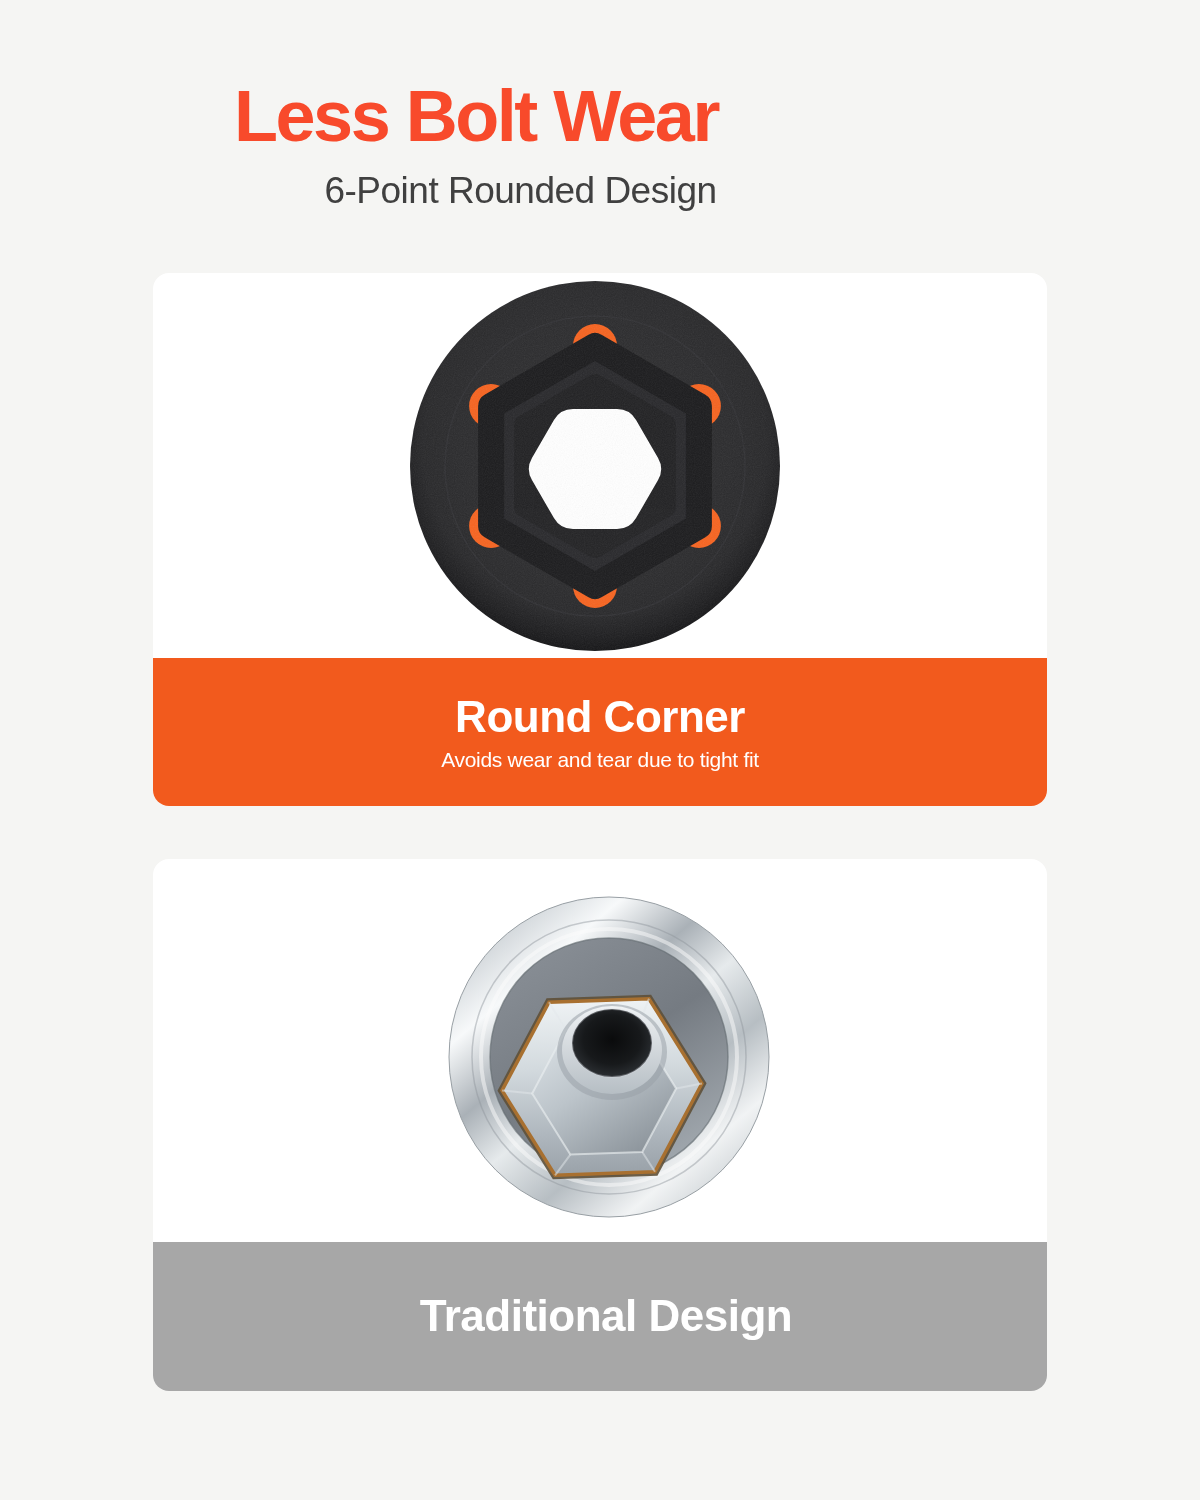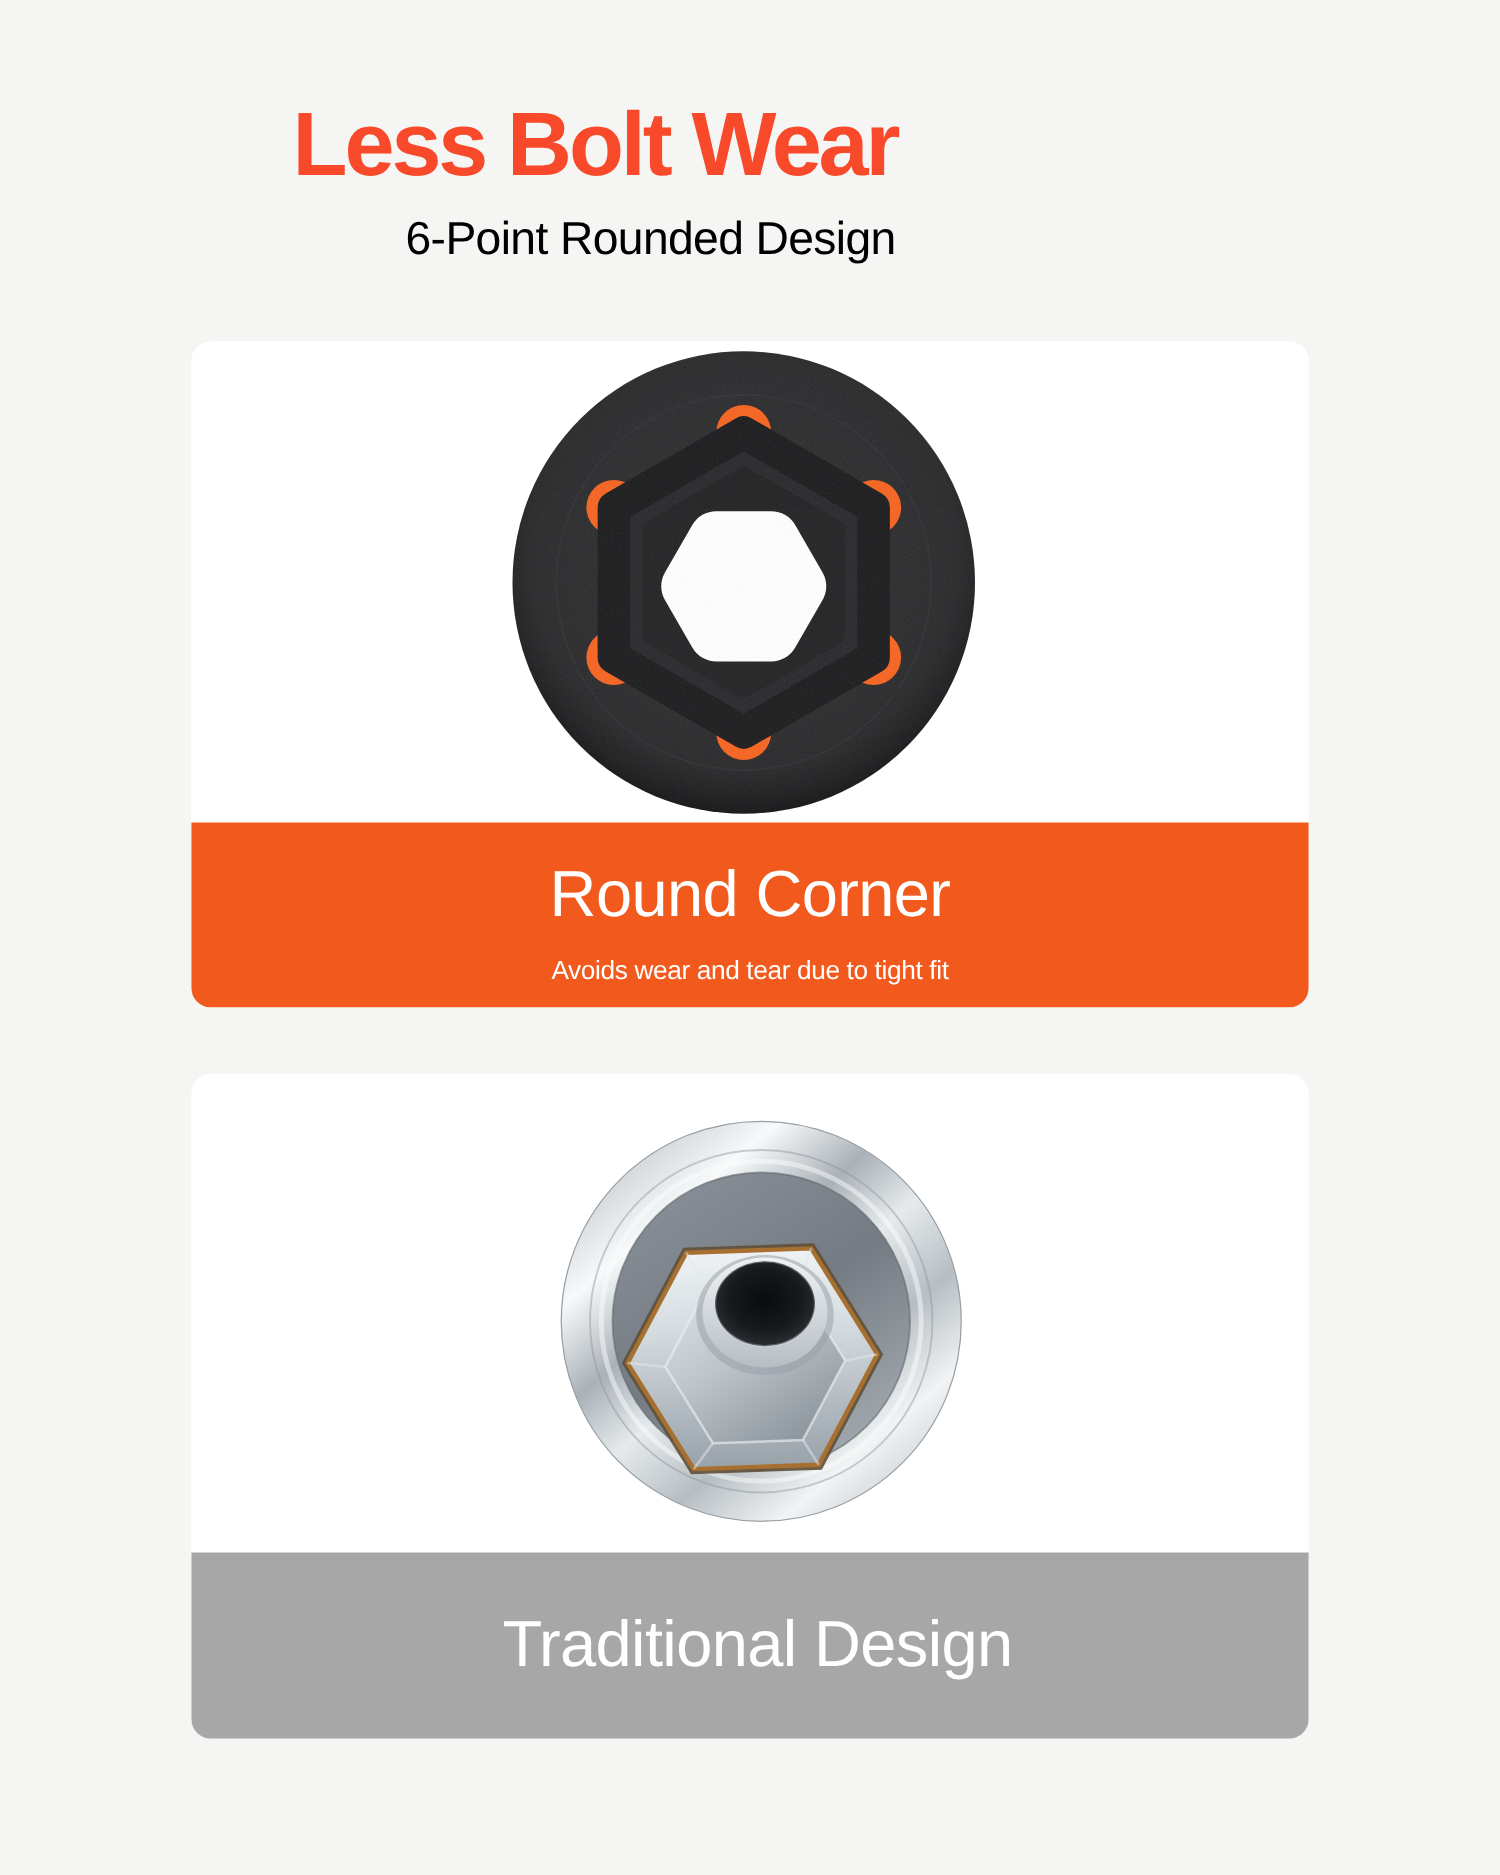--- a/index.html
+++ b/index.html
@@ -13,37 +13,37 @@
   .page-title{
     position:absolute;top:80px;left:0;width:952px;
     margin:0;text-align:center;
     font-size:72px;font-weight:800;letter-spacing:-2.5px;line-height:1.0;
     color:#f84a2b;
   }
   .page-subtitle{
     position:absolute;top:170px;left:0;width:1041px;
     margin:0;text-align:center;
     font-size:37px;font-weight:500;letter-spacing:-0.5px;line-height:42px;
-    color:#000000;
+    color:#404040;
   }
   .card{
     position:absolute;left:153px;width:894px;
     background:#ffffff;border-radius:16px;overflow:hidden;
   }
   #card-round{top:273px;height:533px;}
   #card-traditional{top:859px;height:532px;}
   .figure{display:block;}
   .banner{
     display:flex;flex-direction:column;justify-content:center;align-items:center;
     gap:6px;text-align:center;color:#ffffff;
   }
   .banner-orange{height:148px;background:#f25a1d;}
   .banner-gray{height:149px;background:#a7a7a7;padding-left:12px;}
   .banner-heading{
-    margin:12px;font-size:52px;font-weight:400;letter-spacing:-0.5px;line-height:1.15;
+    margin:0;font-size:44px;font-weight:700;letter-spacing:-0.5px;line-height:1.15;
   }
   .banner-desc{
     margin:0;font-size:21px;font-weight:400;letter-spacing:-0.3px;line-height:1.15;
   }
 </style>
 </head>
 <body>
 
 <div class="page">
 

